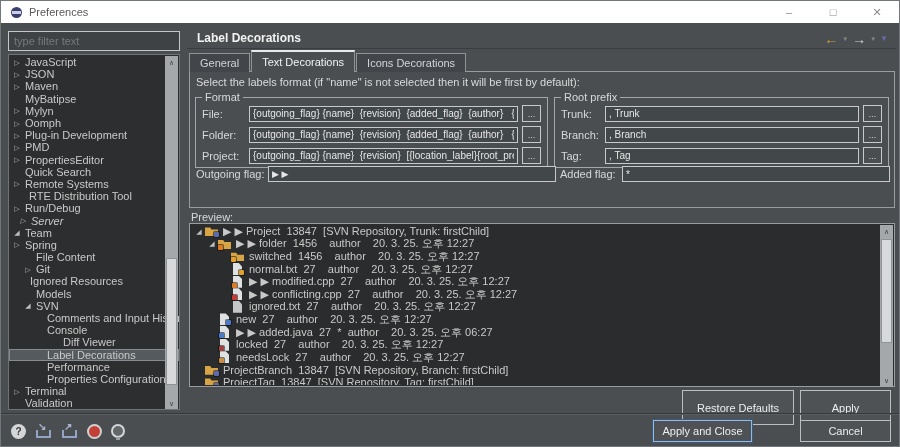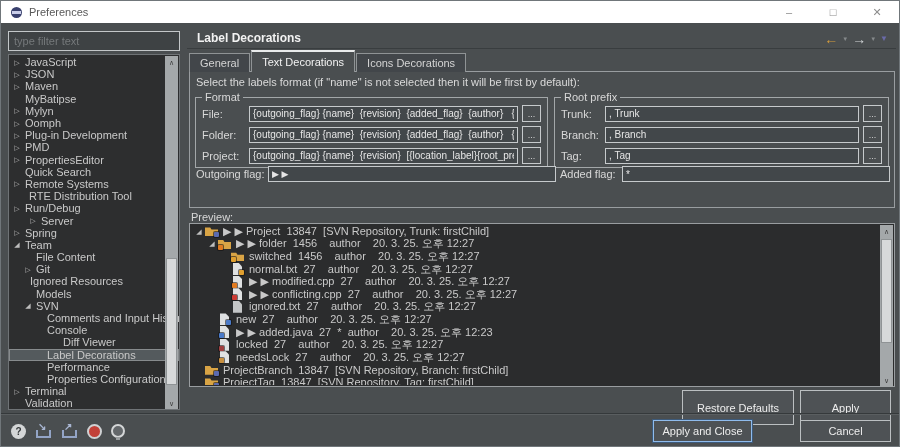--- a/index.html
+++ b/index.html
@@ -159,31 +159,31 @@
         <span class="tree-label">Remote Systems</span>
       </div>
       <div class="tree-row" style="padding-left: 6px;">
         <span class="expander"></span>
         <span class="tree-label">RTE Distribution Tool</span>
       </div>
       <div class="tree-row" style="padding-left: 2px;">
         <span class="expander">▷</span>
         <span class="tree-label">Run/Debug</span>
       </div>
-      <div class="tree-row" style="padding-left: 18px;">
+      <div class="tree-row" style="padding-left: 8px; font-style: italic;">
         <span class="expander">▷</span>
         <span class="tree-label">Server</span>
-      </div>
-      <div class="tree-row" style="padding-left: 2px;">
-        <span class="expander">▷</span>
-        <span class="tree-label">Spring</span>
       </div>
       <div class="tree-row" style="padding-left: 2px;">
         <span class="expander">◢</span>
         <span class="tree-label">Team</span>
+      </div>
+      <div class="tree-row" style="padding-left: 2px;">
+        <span class="expander">▷</span>
+        <span class="tree-label">Spring</span>
       </div>
       <div class="tree-row" style="padding-left: 13px;">
         <span class="expander"></span>
         <span class="tree-label">File Content</span>
       </div>
       <div class="tree-row" style="padding-left: 13px;">
         <span class="expander">▷</span>
         <span class="tree-label">Git</span>
       </div>
       <div class="tree-row" style="padding-left: 7px;">
@@ -347,21 +347,21 @@
           <span class="prev-text">ignored.txt  27    author    20. 3. 25. 오후 12:27</span>
         </div>
         <div class="prev-row" style="padding-left: 15px;">
           <span class="expander"></span>
           <span class="picon pi-new"></span>
           <span class="prev-text">new  27    author    20. 3. 25. 오후 12:27</span>
         </div>
         <div class="prev-row" style="padding-left: 15px;">
           <span class="expander"></span>
           <span class="picon pi-added"></span>
-          <span class="prev-text">▶ ▶ added.java  27  *  author    20. 3. 25. 오후 12:23</span>
+          <span class="prev-text">▶ ▶ added.java  27  *  author    20. 3. 25. 오후 06:27</span>
         </div>
         <div class="prev-row" style="padding-left: 15px;">
           <span class="expander"></span>
           <span class="picon pi-locked"></span>
           <span class="prev-text">locked  27    author    20. 3. 25. 오후 12:27</span>
         </div>
         <div class="prev-row" style="padding-left: 15px;">
           <span class="expander"></span>
           <span class="picon pi-needslock"></span>
           <span class="prev-text">needsLock  27    author    20. 3. 25. 오후 12:27</span>

